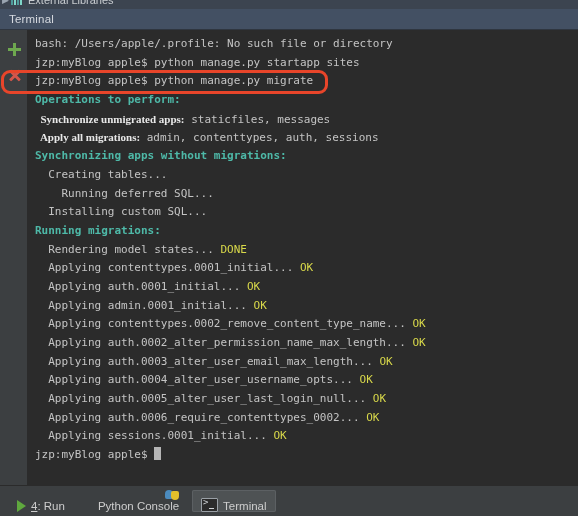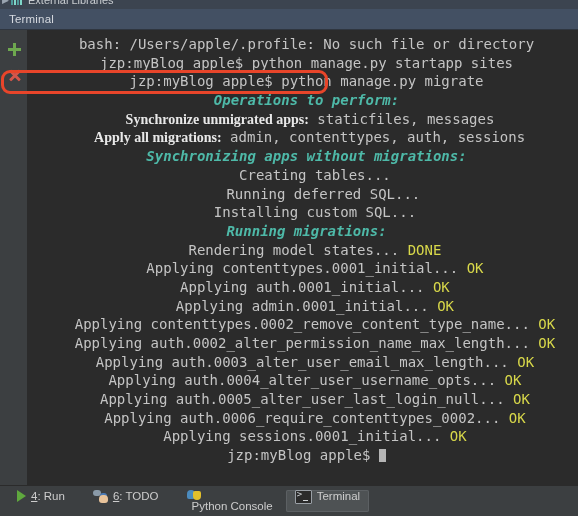--- a/index.html
+++ b/index.html
@@ -145,32 +145,31 @@
   .ic-cross::before { transform: rotate(45deg); }
   .ic-cross::after  { transform: rotate(-45deg); }
 
   .console {
     flex: 1 1 auto;
     position: relative;
     background: #2b2b2b;
     padding: 5px 0 0 7px;
     box-sizing: border-box;
     font-family: "DejaVu Sans Mono", monospace;
-    font-size: 14px;
+    font-size: 11px;
     line-height: 18.7px;
     color: #bbbbbb;
     white-space: pre;
     overflow: hidden;
-    text-align: center;
   }
   .console .ln { height: 18.7px; }
 
   
   .c-plain  { color: #c4c4c4; }
-  .c-header { color: #4eb9a8; font-weight: bold; font-style: italic; }
+  .c-header { color: #4eb9a8; font-weight: bold; }
   .c-strong { color: #e8e8e8; font-weight: bold; font-family: Liberation Serif, serif; }
   .c-ok     { color: #d8d84a; font-weight: normal; }
   .cursor {
     display: inline-block;
     width: 7px;
     height: 13px;
     background: #b5b5b5;
     vertical-align: -2px;
   }
 
@@ -189,21 +188,21 @@
     flex: none;
     background: #3c3f41;
     border-top: 1px solid #2b2b2b;
     display: flex;
     align-items: center;
     padding-left: 8px;
     gap: 4px;
   }
   .sb-item {
     display: flex;
-    align-items: flex-start;
+    align-items: flex-end;
     height: 22px;
     padding: 0 9px;
     font-size: 11.5px;
     color: #cdcdcd;
     border-radius: 2px;
     cursor: default;
     white-space: nowrap;
   }
   .sb-item.active {
     background: #4e5254;
@@ -305,27 +304,20 @@
     <div class="console" id="console"><div class="ln"><span class="c-plain">bash: /Users/apple/.profile: No such file or directory</span></div><div class="ln"><span class="c-plain">jzp:myBlog apple$ python manage.py startapp sites</span></div><div class="ln"><span class="c-plain">jzp:myBlog apple$ python manage.py migrate</span></div><div class="ln"><span class="c-header">Operations to perform:</span></div><div class="ln"><span class="c-strong">  Synchronize unmigrated apps:</span><span class="c-plain"> staticfiles, messages</span></div><div class="ln"><span class="c-strong">  Apply all migrations:</span><span class="c-plain"> admin, contenttypes, auth, sessions</span></div><div class="ln"><span class="c-header">Synchronizing apps without migrations:</span></div><div class="ln"><span class="c-plain">  Creating tables...</span></div><div class="ln"><span class="c-plain">    Running deferred SQL...</span></div><div class="ln"><span class="c-plain">  Installing custom SQL...</span></div><div class="ln"><span class="c-header">Running migrations:</span></div><div class="ln"><span class="c-plain">  Rendering model states...</span><span class="c-ok"> DONE</span></div><div class="ln"><span class="c-plain">  Applying contenttypes.0001_initial...</span><span class="c-ok"> OK</span></div><div class="ln"><span class="c-plain">  Applying auth.0001_initial...</span><span class="c-ok"> OK</span></div><div class="ln"><span class="c-plain">  Applying admin.0001_initial...</span><span class="c-ok"> OK</span></div><div class="ln"><span class="c-plain">  Applying contenttypes.0002_remove_content_type_name...</span><span class="c-ok"> OK</span></div><div class="ln"><span class="c-plain">  Applying auth.0002_alter_permission_name_max_length...</span><span class="c-ok"> OK</span></div><div class="ln"><span class="c-plain">  Applying auth.0003_alter_user_email_max_length...</span><span class="c-ok"> OK</span></div><div class="ln"><span class="c-plain">  Applying auth.0004_alter_user_username_opts...</span><span class="c-ok"> OK</span></div><div class="ln"><span class="c-plain">  Applying auth.0005_alter_user_last_login_null...</span><span class="c-ok"> OK</span></div><div class="ln"><span class="c-plain">  Applying auth.0006_require_contenttypes_0002...</span><span class="c-ok"> OK</span></div><div class="ln"><span class="c-plain">  Applying sessions.0001_initial...</span><span class="c-ok"> OK</span></div><div class="ln"><span class="c-plain">jzp:myBlog apple$ </span><span class="cursor"></span></div></div>
 
     <div class="annot" id="annot" style="border-color: rgb(232, 69, 42); left: 1px; top: 40.4px; width: 327px; height: 24px;"></div>
   </div>
 
   <div class="statusbar" id="statusbar">
       <div class="sb-item">
         <span class="ic-play"></span>
         <span class="sb-label"><span class="mn">4</span>: Run</span>
       </div>
-      <div class="sb-item" style="margin-left: 6px;">
-        <span class="ic-todo">
-          <span class="bubble"></span>
-          <span class="head"></span>
-        </span>
-        <span class="sb-label"><span class="mn">6</span>: TODO</span>
-      </div>
       <div class="sb-item" style="margin-left: 6px; flex-direction: column;">
         <span class="ic-py">
           <span class="b1"></span>
           <span class="b2"></span>
         </span>
         <span class="sb-label">Python Console</span>
       </div>
       <div class="sb-item active">
         <span class="ic-console"></span>
         <span class="sb-label">Terminal</span>

